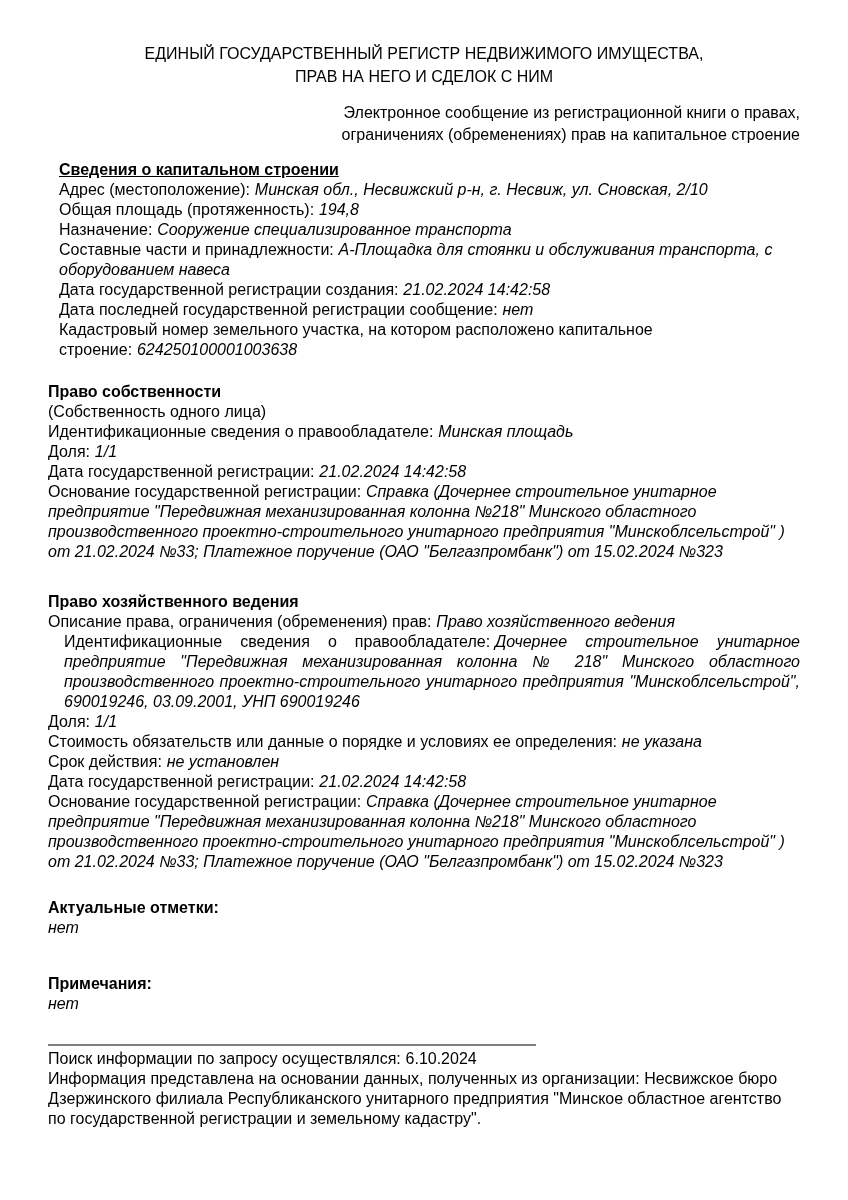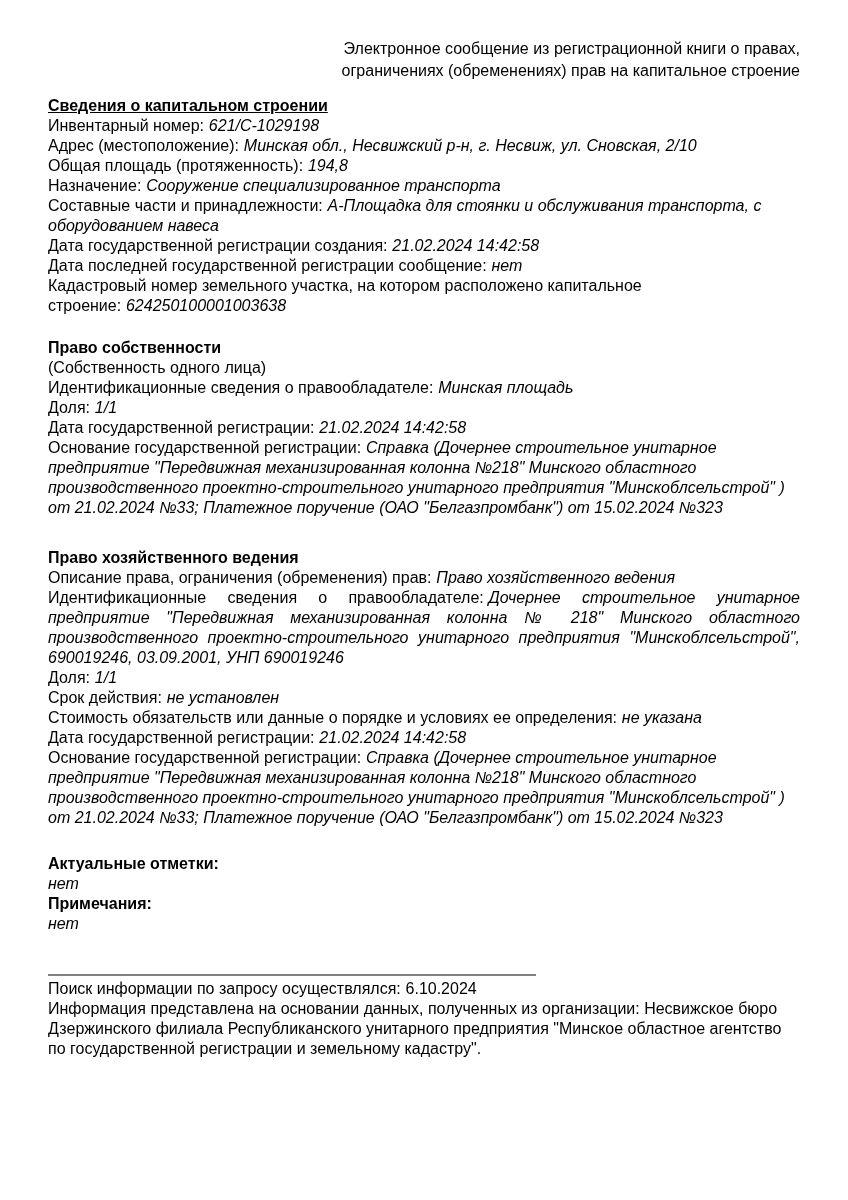--- a/index.html
+++ b/index.html
@@ -25,53 +25,54 @@
     line-height: 22px;
     margin-bottom: 14px;
   }
   .sec-heading {
     font-weight: bold;
   }
   .sec-heading.underlined {
     text-decoration: underline;
   }
   .field { }
-  .field.justify { text-align: justify; }
+  .field.justify { text-align: justify; margin-left: 16px; }
   .lbl { padding-right: 0.3em; }
   .val { font-style: italic; }
-  .sec-building   { margin-bottom: 22px; }
+  .sec-building   { margin-bottom: 22px; margin-left: 11px; }
   .sec-ownership  { margin-bottom: 30px; }
   .sec-management { margin-bottom: 26px; }
-  .sec-marks      { }
-  .sec-notes      { margin-bottom: 40px; }
+  .sec-marks      { margin-bottom: 36px; }
+  .sec-notes      { margin-bottom: 30px; }
   .footer {
   }
   .divider {
     width: 488px;
     border-top: 2px solid #808080;
     margin-bottom: 3px;
   }
 </style>
 </head>
 <body>
 
 <div class="page">
 
   <header>
+    <div class="doc-title">
+      <div>ЕДИНЫЙ ГОСУДАРСТВЕННЫЙ РЕГИСТР НЕДВИЖИМОГО ИМУЩЕСТВА,</div>
+      <div>ПРАВ НА НЕГО И СДЕЛОК С НИМ</div>
+    </div>
     <div class="doc-subtitle">
       <div>Электронное сообщение из регистрационной книги о правах,</div>
       <div>ограничениях (обременениях) прав на капитальное строение</div>
     </div>
   </header>
 
   <section class="sec-building">
     <div class="sec-heading underlined">Сведения о капитальном строении</div>
-    <div class="field">
-      <span class="lbl">Инвентарный номер:</span><span class="val">621/С-1029198</span>
-    </div>
     <div class="field">
       <span class="lbl">Адрес (местоположение):</span><span class="val">Минская обл., Несвижский р-н, г. Несвиж, ул. Сновская, 2/10</span>
     </div>
     <div class="field">
       <span class="lbl">Общая площадь (протяженность):</span><span class="val">194,8</span>
     </div>
     <div class="field">
       <span class="lbl">Назначение:</span><span class="val">Сооружение специализированное транспорта</span>
     </div>
     <div class="field">
@@ -110,24 +111,24 @@
     <div class="field">
       <span class="lbl">Описание права, ограничения (обременения) прав:</span><span class="val">Право хозяйственного ведения</span>
     </div>
     <div class="field justify">
       <span class="lbl">Идентификационные сведения о правообладателе:</span><span class="val">Дочернее строительное унитарное предприятие "Передвижная механизированная колонна № 218" Минского областного производственного проектно-строительного унитарного предприятия "Минскоблсельстрой", 690019246, 03.09.2001, УНП 690019246</span>
     </div>
     <div class="field">
       <span class="lbl">Доля:</span><span class="val">1/1</span>
     </div>
     <div class="field">
-      <span class="lbl">Срок действия:</span><span class="val">не установлен</span>
+      <span class="lbl">Стоимость обязательств или данные о порядке и условиях ее определения:</span><span class="val">не указана</span>
     </div>
     <div class="field">
-      <span class="lbl">Стоимость обязательств или данные о порядке и условиях ее определения:</span><span class="val">не указана</span>
+      <span class="lbl">Срок действия:</span><span class="val">не установлен</span>
     </div>
     <div class="field">
       <span class="lbl">Дата государственной регистрации:</span><span class="val">21.02.2024 14:42:58</span>
     </div>
     <div class="field">
       <span class="lbl">Основание государственной регистрации:</span><span class="val">Справка (Дочернее строительное унитарное предприятие "Передвижная механизированная колонна №218" Минского областного производственного проектно-строительного унитарного предприятия "Минскоблсельстрой" ) от 21.02.2024 №33; Платежное поручение (ОАО "Белгазпромбанк") от 15.02.2024 №323</span>
     </div>
   </section>
 
   <section class="sec-marks">

